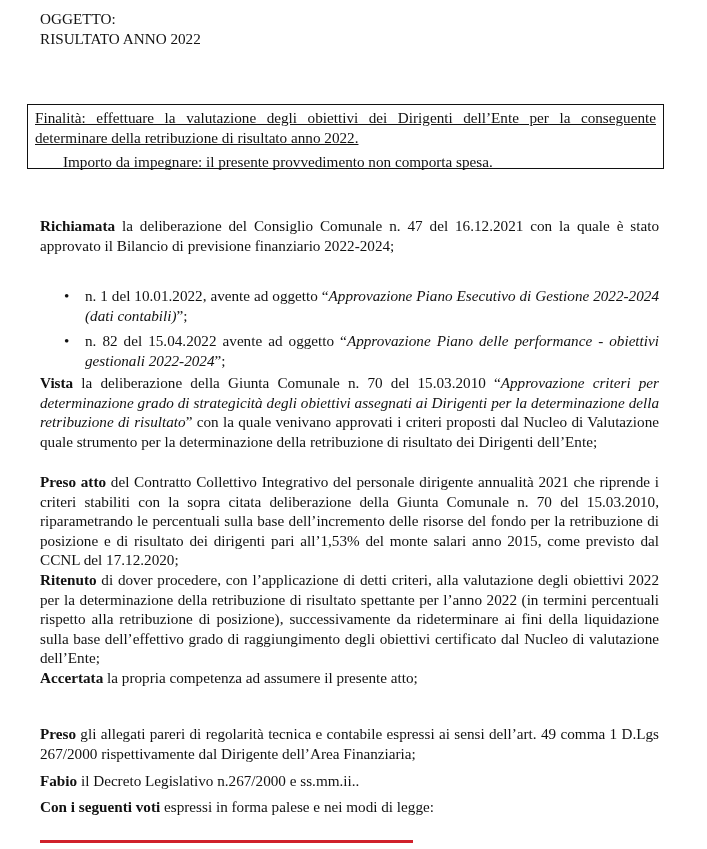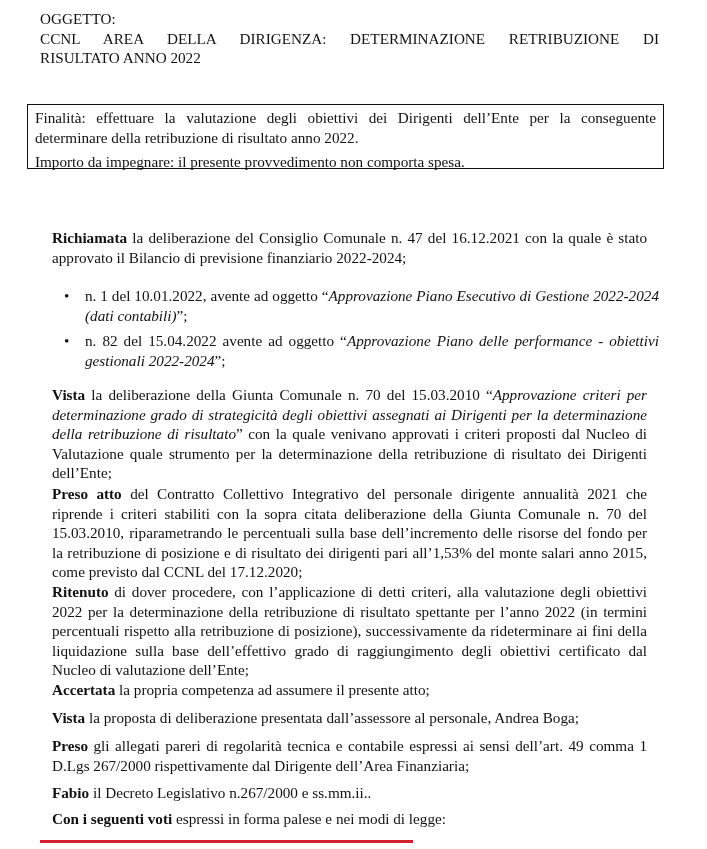--- a/index.html
+++ b/index.html
@@ -15,41 +15,40 @@
   .oggetto .line1 { display: block; text-align: justify; text-align-last: justify; }
   .oggetto .line2 { display: block; }
   .boxed {
     position: absolute; left: 27px; top: 100px; width: 637px; height: 65px;
     border: 1.3px solid #111;
     box-sizing: border-box;
     padding: 3px 7px 0 7px;
     line-height: 19.5px;
     text-align: justify;
   }
-  .boxed p { margin: 0; }
-  .boxed p + p { margin-top: 5px; }
-  .para { margin: 12px; }
+  .boxed p { margin: 0; text-decoration: underline; }
+  .boxed p + p { margin-top: 5px; margin-left: 28px; }
+  .para { margin: 0; }
   b { font-weight: bold; }
   i { font-style: italic; }
   .bullets { position: absolute; left: 40px; width: 619px; line-height: 19.5px; }
   .bullet { position: relative; padding-left: 45px; text-align: justify; }
   .bullet .dot { position: absolute; left: 24px; top: 0; }
   .underline-red {
     position: absolute; left: 40px; top: 836px; width: 373px; height: 3px;
     background: #d0202b;
   }
 </style>
 </head>
 <body>
 
 <div class="page">
 
   <div class="block oggetto">
     <div>OGGETTO:</div>
-    <div class="line1">CCNL AREA DELLA DIRIGENZA: DETERMINAZIONE RETRIBUZIONE DI</div>
     <div class="line2">RISULTATO ANNO 2022</div>
   </div>
 
   <div class="boxed">
     <p>Finalità: effettuare la valutazione degli obiettivi dei Dirigenti dell’Ente per la conseguente determinare della retribuzione di risultato anno 2022.</p>
     <p>Importo da impegnare: il presente provvedimento non comporta spesa.</p>
   </div>
 
   <div class="block" style="top:212px;">
     <p class="para"><b>Richiamata</b><span> la deliberazione del Consiglio Comunale n. 47 del 16.12.2021 con la quale è stato approvato il Bilancio di previsione finanziario 2022-2024;</span></p>
@@ -76,23 +75,20 @@
   </div>
 
   <div class="block" style="top:566px;">
     <p class="para"><b>Ritenuto</b><span> di dover procedere, con l’applicazione di detti criteri, alla valutazione degli obiettivi 2022 per la determinazione della retribuzione di risultato spettante per l’anno 2022 (in termini percentuali rispetto alla retribuzione di posizione), successivamente da rideterminare ai fini della liquidazione sulla base dell’effettivo grado di raggiungimento degli obiettivi certificato dal Nucleo di valutazione dell’Ente;</span></p>
   </div>
 
   <div class="block" style="top:664px;">
     <p class="para"><b>Accertata</b><span> la propria competenza ad assumere il presente atto;</span></p>
   </div>
 
-  <div class="block" style="top:692px;">
-    <p class="para"><b>Vista</b><span> la proposta di deliberazione presentata dall’assessore al personale, Andrea Boga;</span></p>
-  </div>
 
   <div class="block" style="top:720px;">
     <p class="para"><b>Preso</b><span> gli allegati pareri di regolarità tecnica e contabile espressi ai sensi dell’art. 49 comma 1 D.Lgs 267/2000 rispettivamente dal Dirigente dell’Area Finanziaria;</span></p>
   </div>
 
   <div class="block" style="top:767px;">
     <p class="para"><b>Fabio</b><span> il Decreto Legislativo n.267/2000 e ss.mm.ii..</span></p>
   </div>
 
   <div class="block" style="top:793px;">

